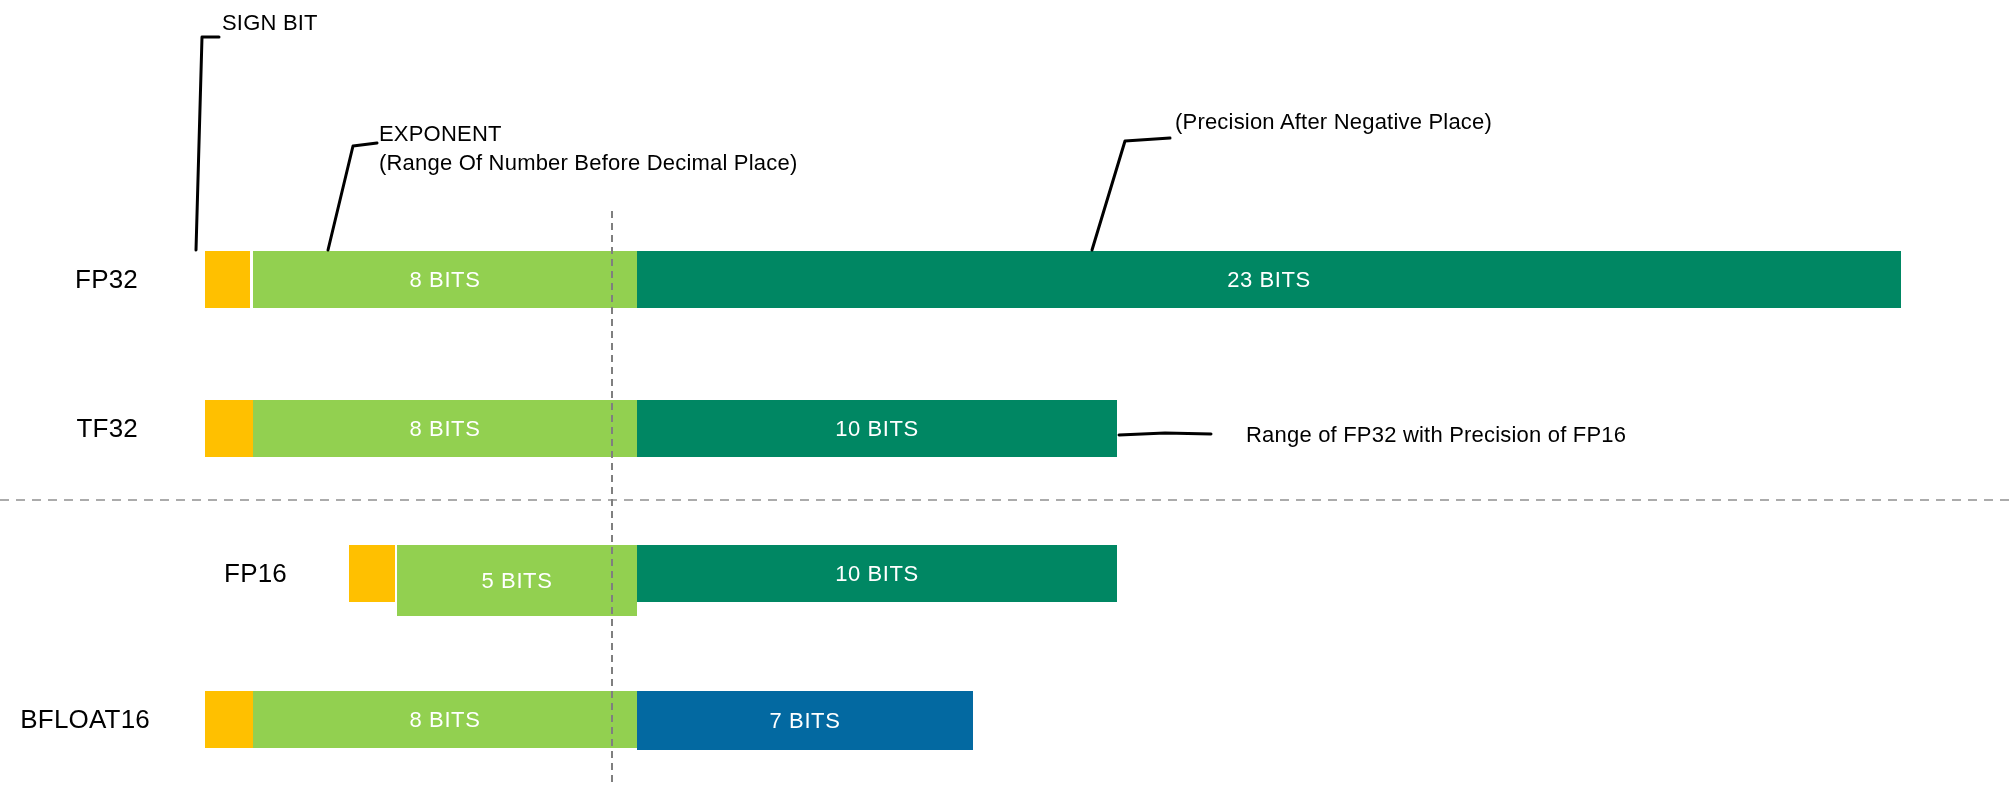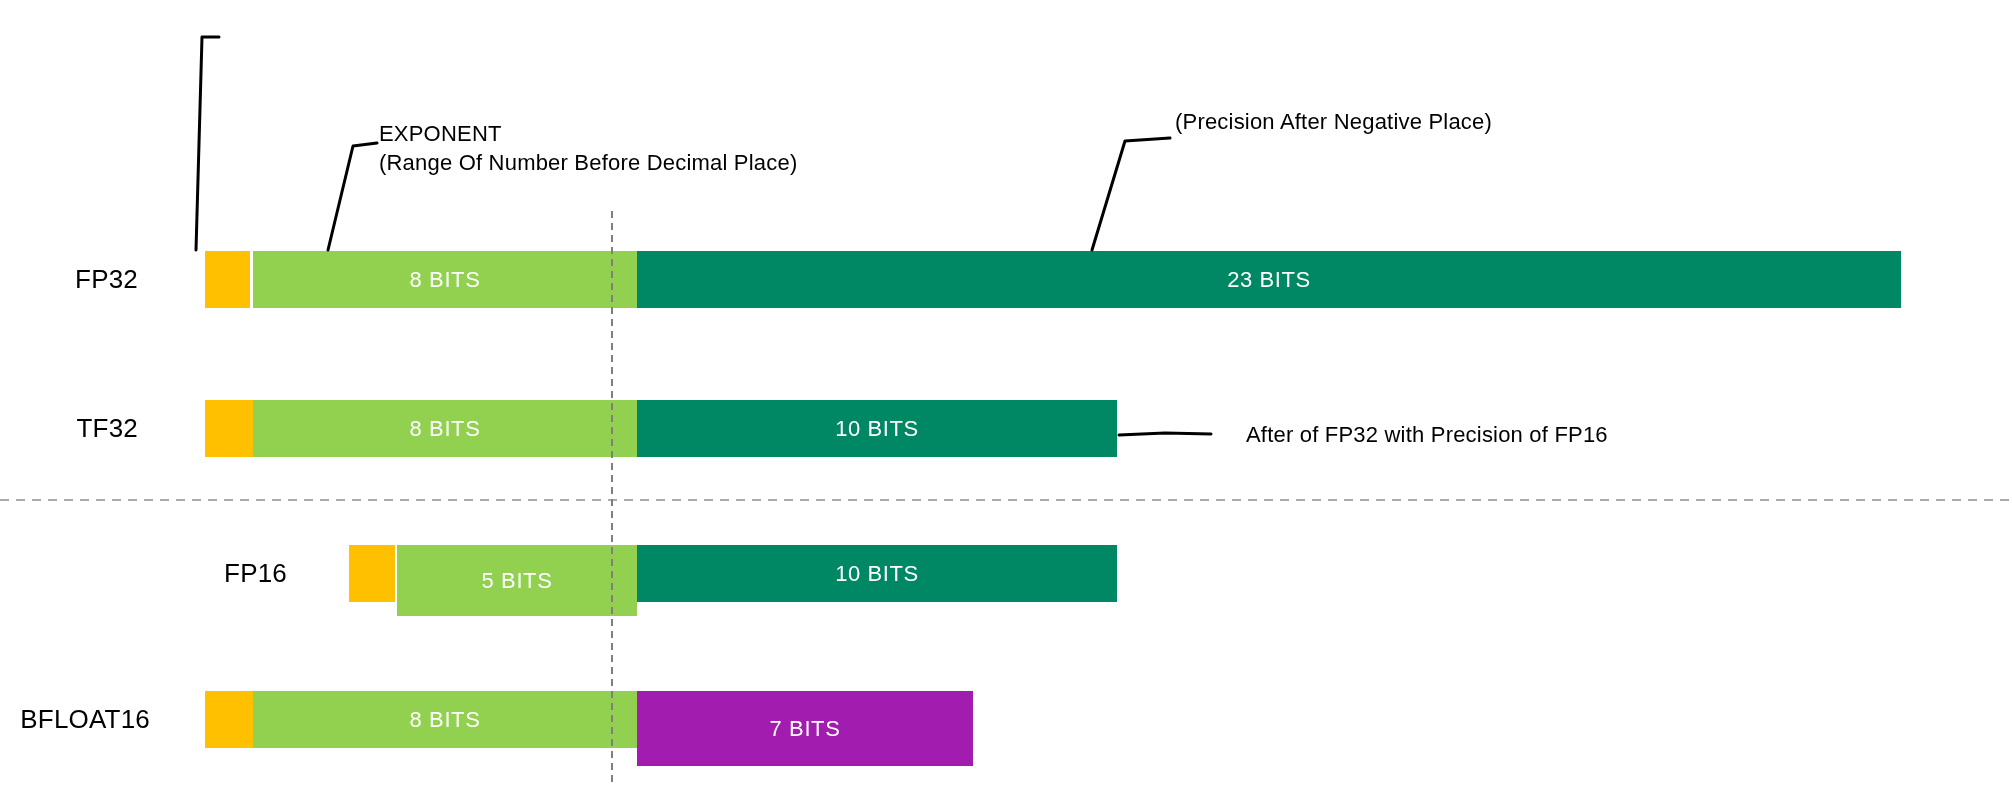--- a/index.html
+++ b/index.html
@@ -57,32 +57,33 @@
     z-index: 5;
     pointer-events: none;
   }
 </style>
 </head>
 <body>
 
 <div class="canvas">
 
   <div class="ann" style="left:222px; top:8px;">
+    <div>SIGN BIT</div>
   </div>
 
   <div class="ann" style="left:379px; top:119px;">
     <div>EXPONENT</div>
     <div>(Range Of Number Before Decimal Place)</div>
   </div>
 
   <div class="ann" style="left:1175px; top:107px;">
     <div>(Precision After Negative Place)</div>
   </div>
 
-  <div class="ann" style="left:1246px; top:420px;">After of FP32 with Precision of FP16</div>
+  <div class="ann" style="left:1246px; top:420px;">Range of FP32 with Precision of FP16</div>
 
   <div id="rows">
     <div class="row">
       <div class="row-label" style="left: -162px; top: 264px;">FP32</div>
       <div class="seg seg-sign" style="left: 180px; width: 45px; top: 251px; height: 57px; background: rgb(255, 192, 0);"></div>
       <div class="seg seg-exp" style="left: 228px; width: 384px; top: 251px; height: 57px; background: rgb(146, 208, 80);">
         <span class="bits">8 BITS</span>
       </div>
       <div class="seg seg-man" style="left: 612px; width: 1264px; top: 251px; height: 57px; background: rgb(0, 135, 99);">
         <span class="bits">23 BITS</span>
@@ -110,21 +111,21 @@
         <span class="bits">10 BITS</span>
       </div>
     </div>
 
     <div class="row">
       <div class="row-label" style="left: -150px; top: 704px;">BFLOAT16</div>
       <div class="seg seg-sign" style="left: 180px; width: 48px; top: 691px; height: 57px; background: rgb(255, 192, 0);"></div>
       <div class="seg seg-exp" style="left: 228px; width: 384px; top: 691px; height: 57px; background: rgb(146, 208, 80);">
         <span class="bits">8 BITS</span>
       </div>
-      <div class="seg seg-man" style="left: 612px; width: 336px; top: 691px; height: 75px; background: #a21caf;">
+      <div class="seg seg-man" style="left: 612px; width: 336px; top: 691px; height: 59px; background: #0369a1;">
         <span class="bits">7 BITS</span>
       </div>
     </div>
   </div>
 
   <svg class="overlay" width="2012" height="785" viewBox="0 0 2012 785">
     <line x1="0" y1="500" x2="2012" y2="500" stroke="#ABABAB" stroke-width="2" stroke-dasharray="9 7"></line>
     <line x1="612" y1="211" x2="612" y2="785" stroke="#7F7F7F" stroke-width="2" stroke-dasharray="7 5"></line>
     <path d="M219,37 L202,37 L196,250" fill="none" stroke="#000000" stroke-width="3" stroke-linecap="round" stroke-linejoin="round"></path>
     <path d="M377,143 L353,146 L328,250" fill="none" stroke="#000000" stroke-width="3" stroke-linecap="round" stroke-linejoin="round"></path>

